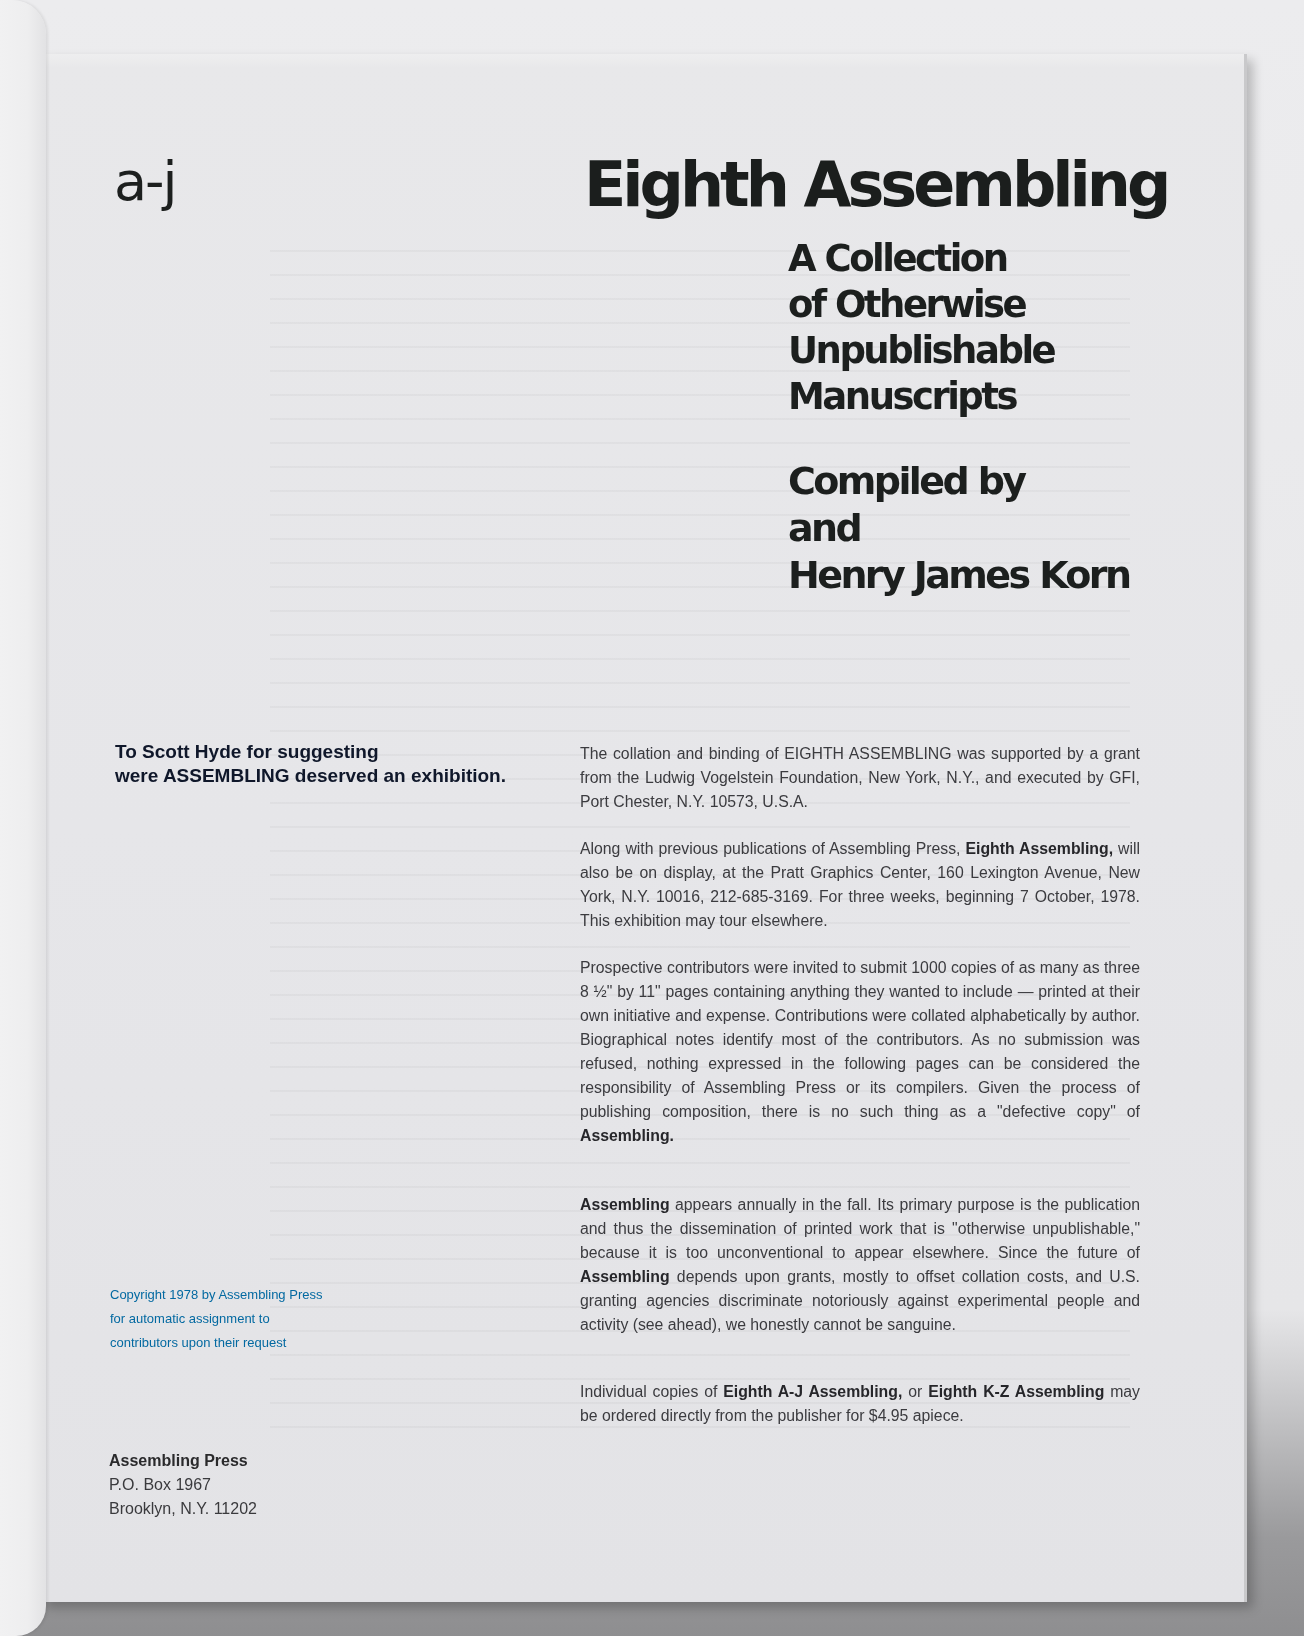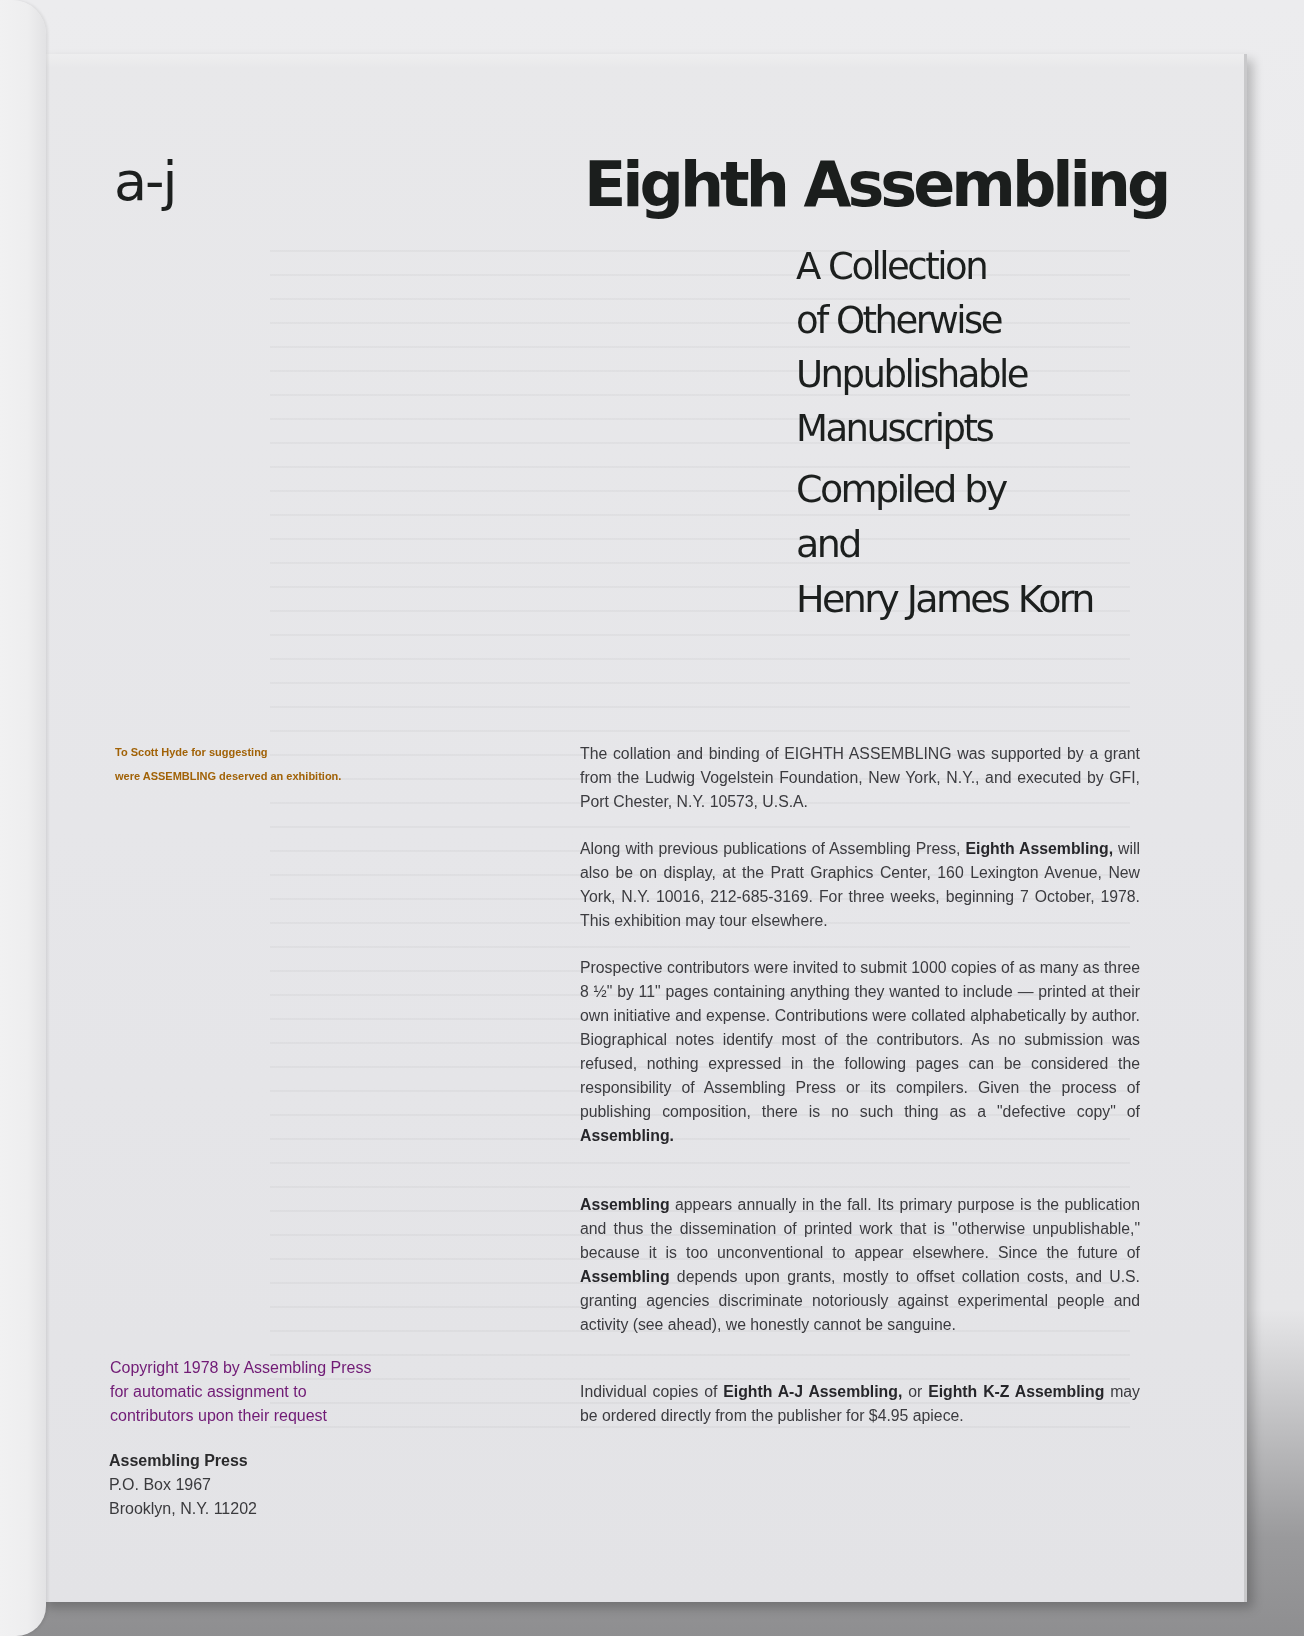--- a/index.html
+++ b/index.html
@@ -93,39 +93,39 @@
       left: 788px;
       top: 458px;
       font-family: "DejaVu Sans", sans-serif;
       font-size: 38px;
       line-height: 47px;
       letter-spacing: -2.6px;
       color: #1c1f1e;
       white-space: nowrap;
       z-index: 3;
     }
-    .subtitle div, .credits div { margin: 8px; }
+    .subtitle div, .credits div { margin: 0; font-weight: bold; }
 
     .dedication {
       position: absolute;
       left: 115px;
       top: 740px;
-      font-size: 11px;
+      font-size: 19px;
       line-height: 24px;
       font-weight: bold;
-      color: #a16207;
+      color: #0f172a;
       z-index: 3;
     }
     .copyright {
       position: absolute;
       left: 110px;
-      top: 1356px;
-      font-size: 16px;
-      line-height: 24px;
-      color: #701a75;
+      top: 1283px;
+      font-size: 13px;
+      line-height: 24px;
+      color: #0369a1;
       z-index: 3;
     }
     .publisher {
       position: absolute;
       left: 109px;
       top: 1449px;
       font-size: 16px;
       line-height: 24px;
       color: #3a3a3d;
       z-index: 3;

